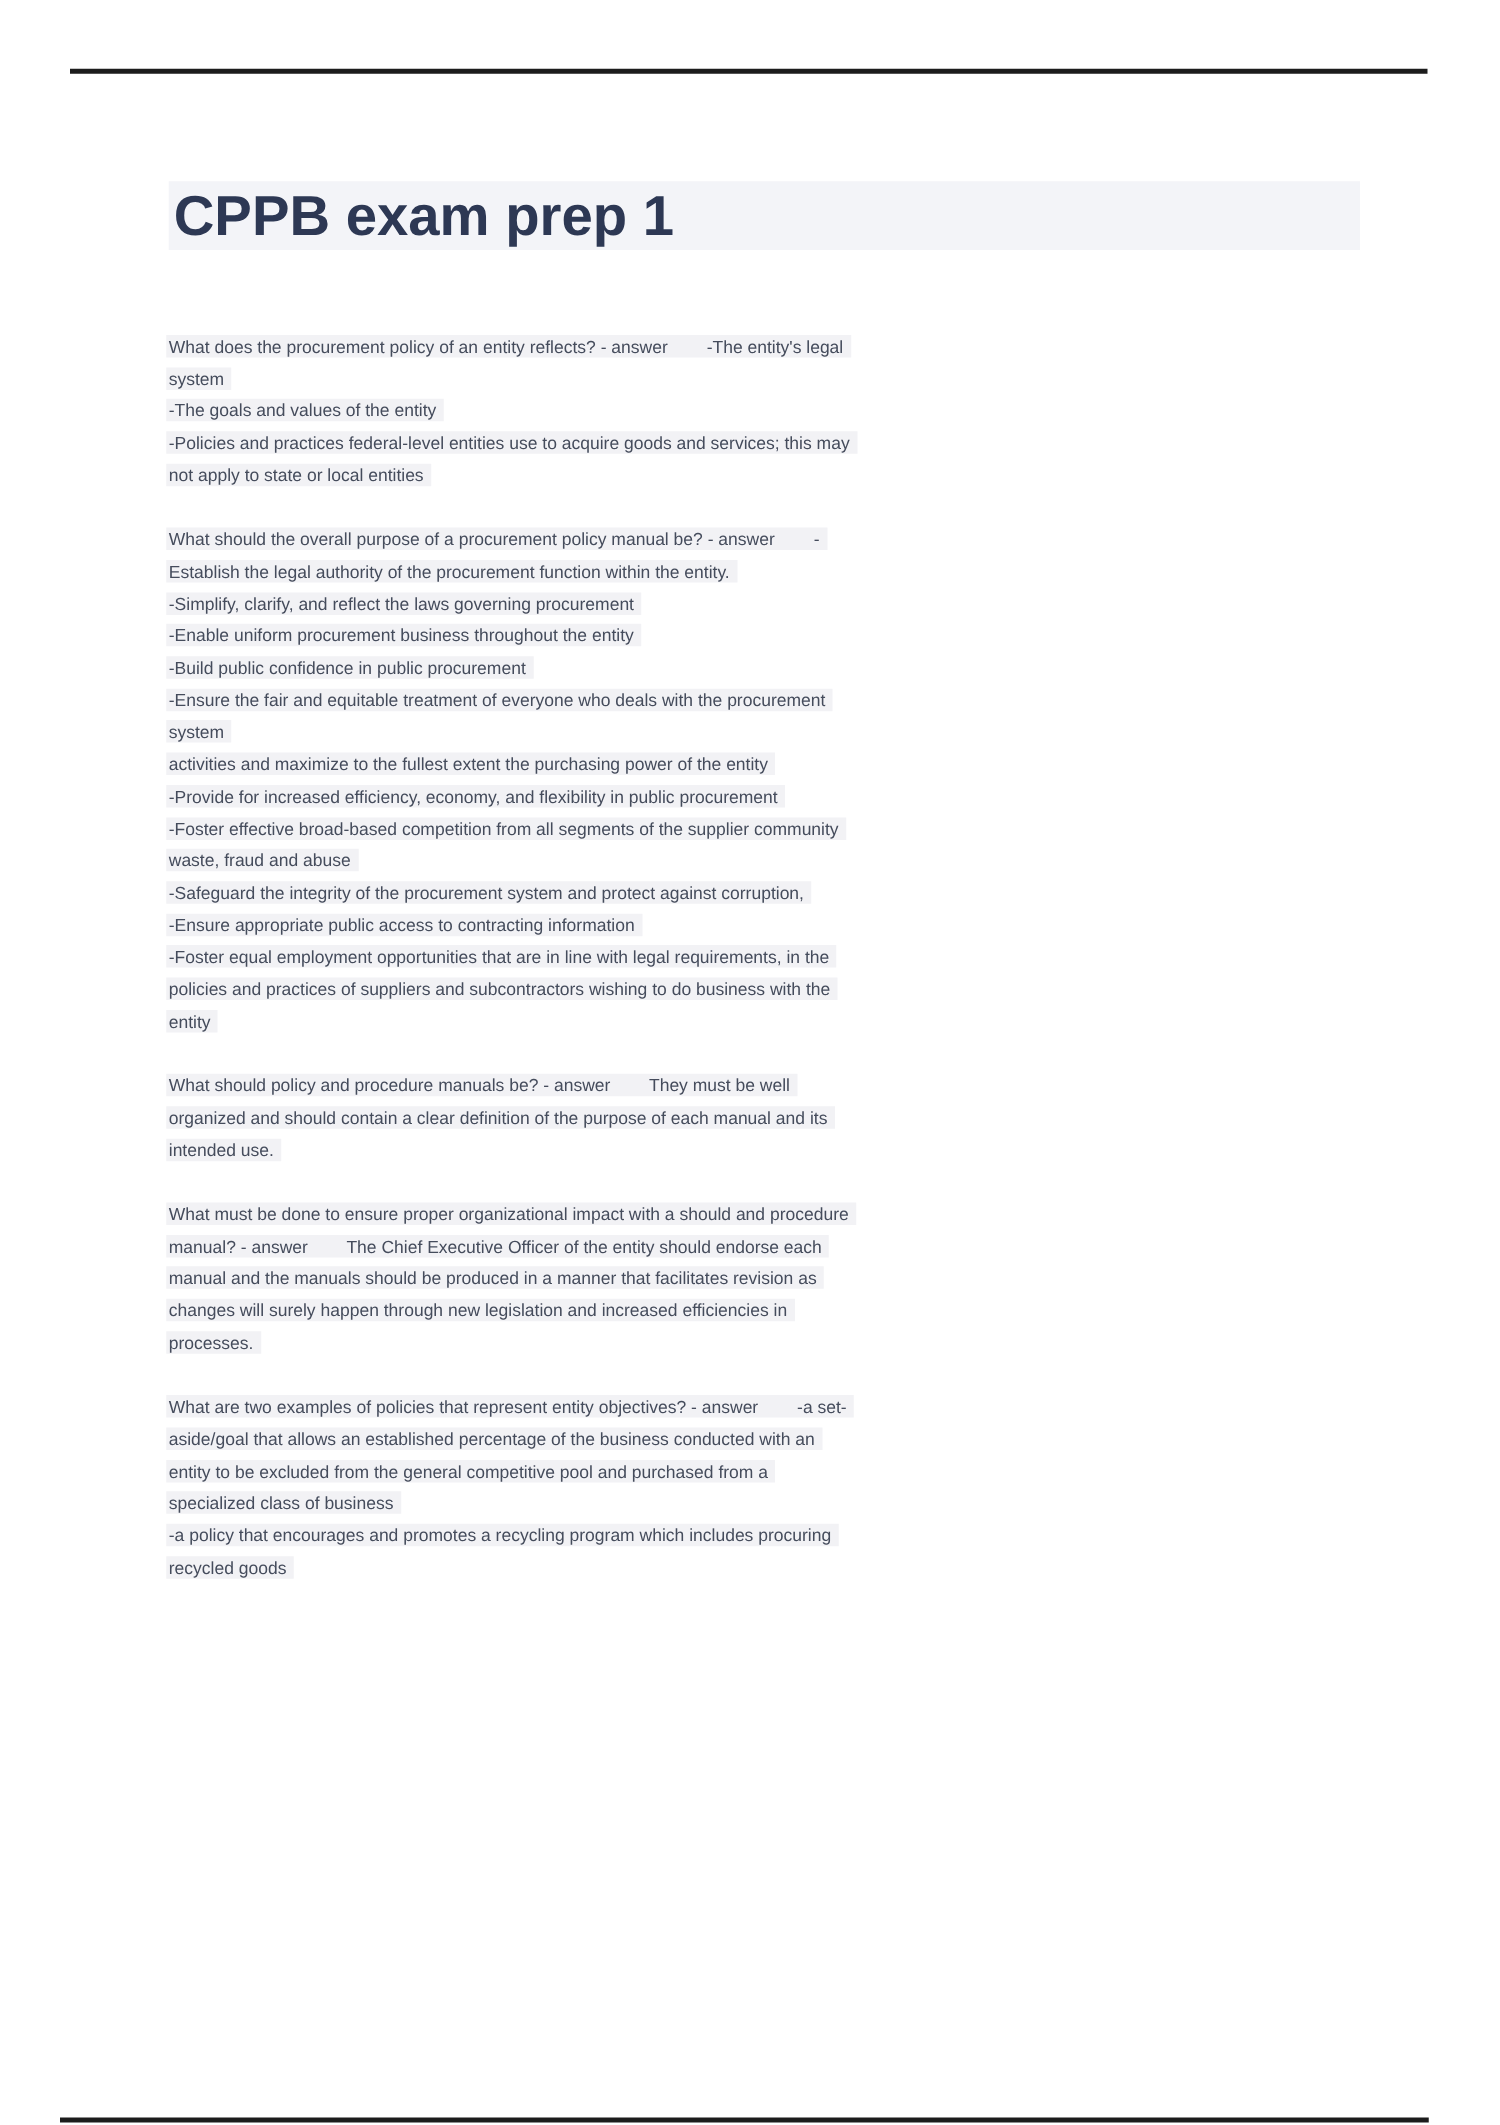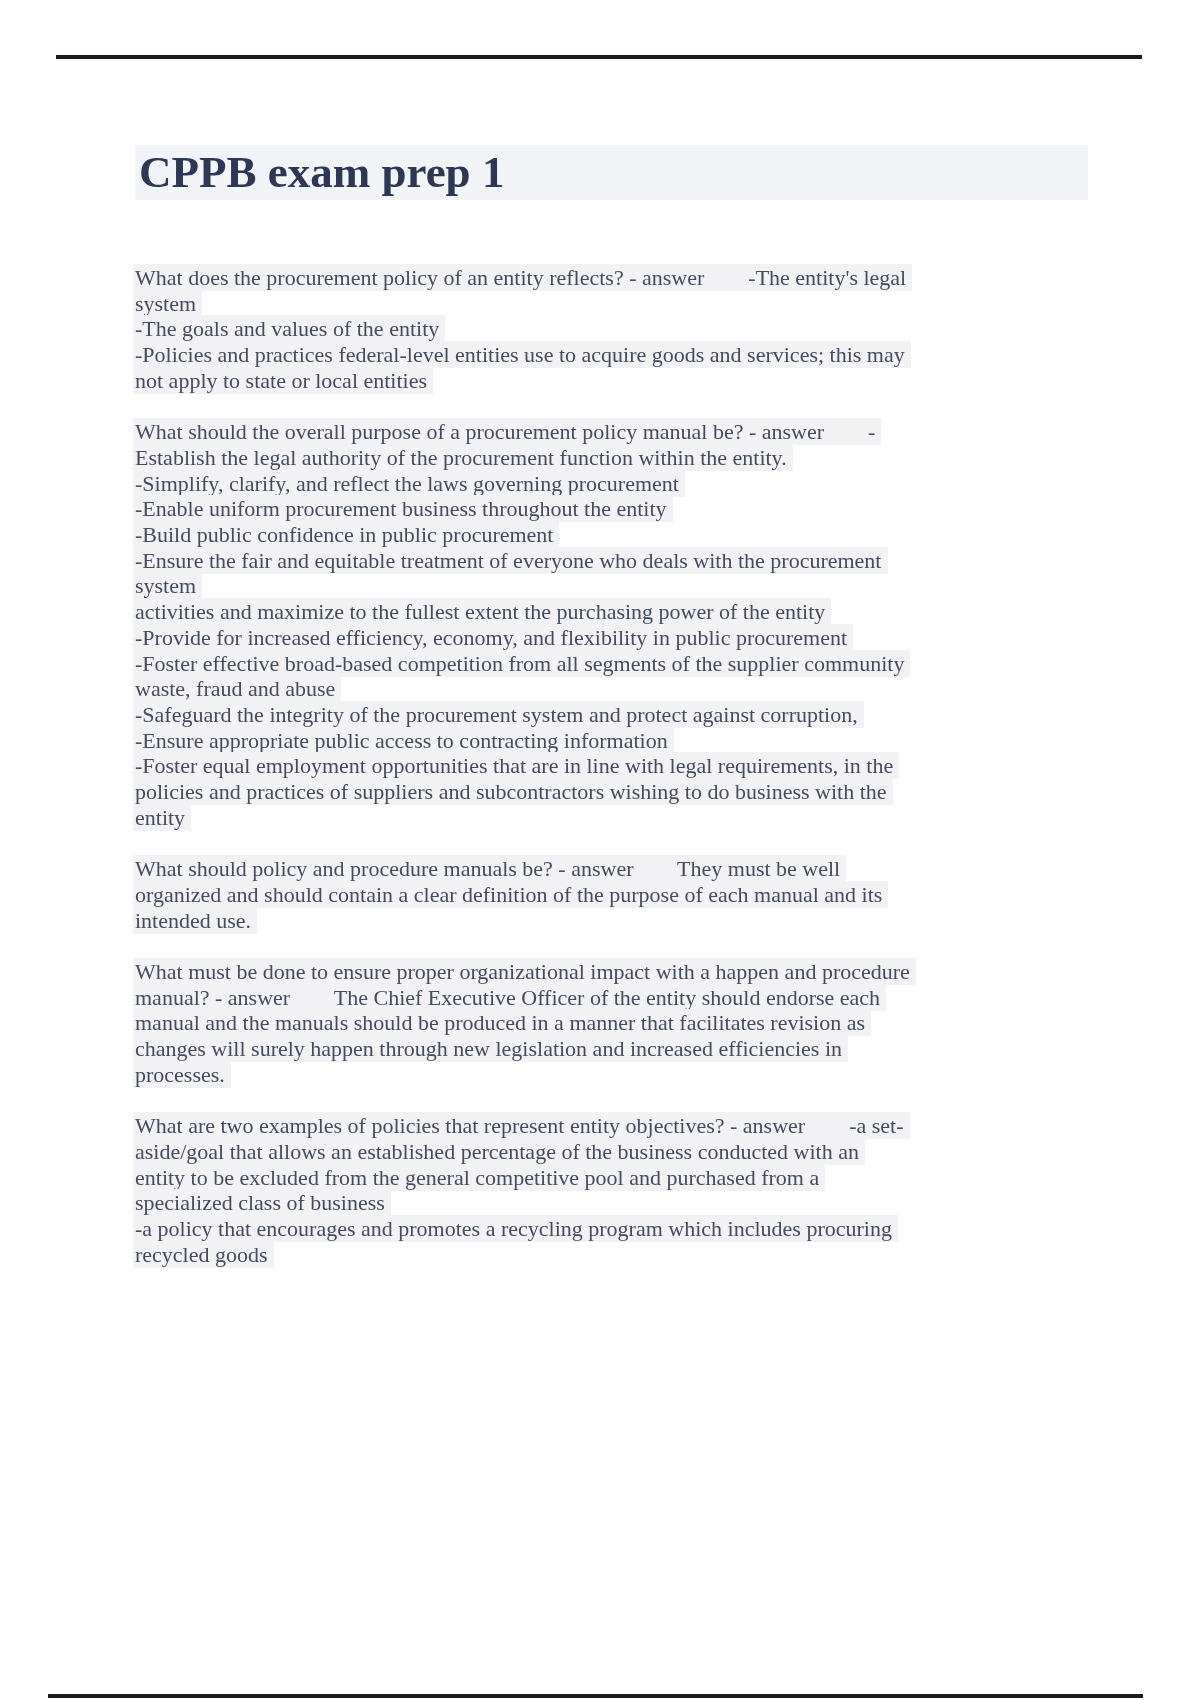--- a/index.html
+++ b/index.html
@@ -11,21 +11,21 @@
     --hl-color: #f2f2f5;
   }
   * { margin: 0; padding: 0; box-sizing: border-box; }
   html, body { background: #ffffff; }
   .page {
     position: relative;
     width: 1200px;
     height: 1700px;
     background: var(--page-bg);
     overflow: hidden;
-    font-family: Liberation Serif, serif;
+    font-family: Liberation Sans, sans-serif;
   }
   .rule {
     position: absolute;
     background: var(--rule-color);
     height: 4px;
   }
   .rule.top { left: 56px; top: 55px; width: 1086px; }
   .rule.bottom { left: 48px; top: 1694px; width: 1095px; }
   .title {
     position: absolute;
@@ -40,21 +40,21 @@
     font-size: 45px;
     font-weight: bold;
     white-space: pre;
   }
   .doc-body {
     position: absolute;
     left: 135px;
     top: 265px;
     width: 930px;
     color: var(--text-color);
-    font-size: 22px;
+    font-size: 14px;
   }
   .paragraph { margin-bottom: 25.7px; }
   .paragraph:last-child { margin-bottom: 0; }
   .line {
     line-height: 25.7px;
     white-space: pre;
   }
   .hl {
     background: var(--hl-color);
     padding: 1px 6px 1px 2px;
@@ -92,21 +92,21 @@
         <div class="line"><span class="hl">-Foster equal employment opportunities that are in line with legal requirements, in the</span></div>
         <div class="line"><span class="hl">policies and practices of suppliers and subcontractors wishing to do business with the</span></div>
         <div class="line"><span class="hl">entity</span></div>
       </div>
       <div class="paragraph">
         <div class="line"><span class="hl">What should policy and procedure manuals be? - answer        They must be well</span></div>
         <div class="line"><span class="hl">organized and should contain a clear definition of the purpose of each manual and its</span></div>
         <div class="line"><span class="hl">intended use.</span></div>
       </div>
       <div class="paragraph">
-        <div class="line"><span class="hl">What must be done to ensure proper organizational impact with a happen and procedure</span></div>
+        <div class="line"><span class="hl">What must be done to ensure proper organizational impact with a should and procedure</span></div>
         <div class="line"><span class="hl">manual? - answer        The Chief Executive Officer of the entity should endorse each</span></div>
         <div class="line"><span class="hl">manual and the manuals should be produced in a manner that facilitates revision as</span></div>
         <div class="line"><span class="hl">changes will surely happen through new legislation and increased efficiencies in</span></div>
         <div class="line"><span class="hl">processes.</span></div>
       </div>
       <div class="paragraph">
         <div class="line"><span class="hl">What are two examples of policies that represent entity objectives? - answer        -a set-</span></div>
         <div class="line"><span class="hl">aside/goal that allows an established percentage of the business conducted with an</span></div>
         <div class="line"><span class="hl">entity to be excluded from the general competitive pool and purchased from a</span></div>
         <div class="line"><span class="hl">specialized class of business</span></div>

